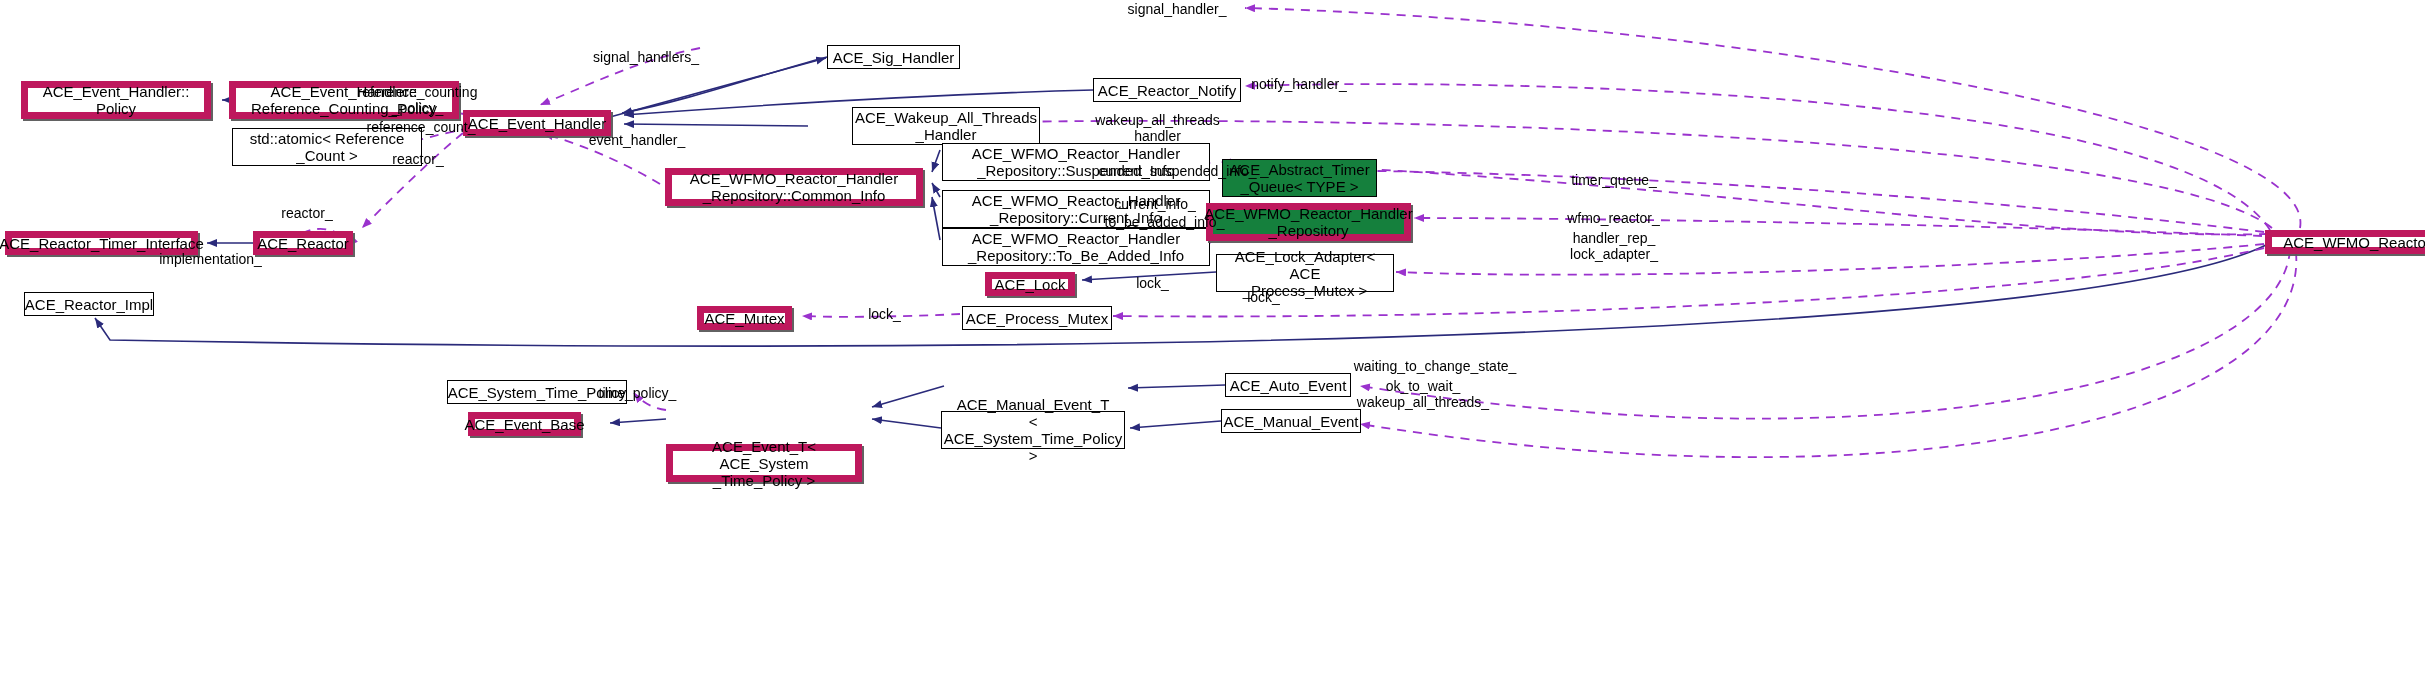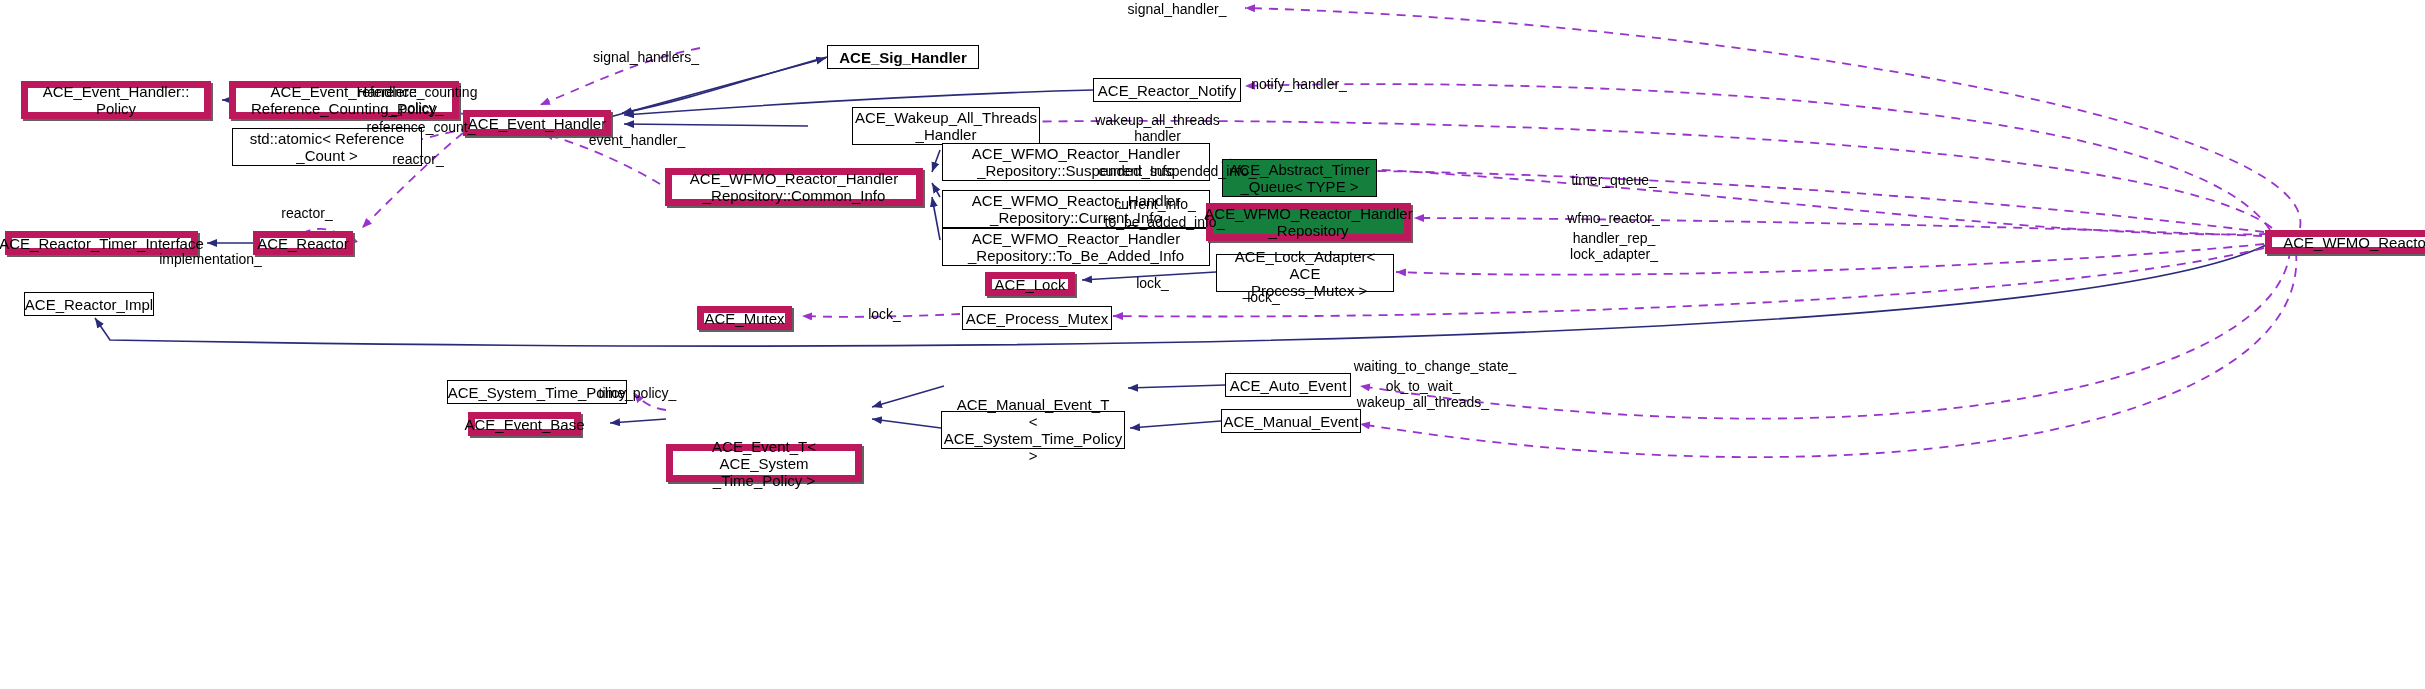--- a/index.html
+++ b/index.html
@@ -112,21 +112,21 @@
     </g>
   </svg>
 
   <div class="node" style="left:21px;top:81px;width:190px;height:38px;">ACE_Event_Handler::
 Policy</div>
   <div class="node" style="left:229px;top:81px;width:230px;height:38px;">ACE_Event_Handler::
 Reference_Counting_Policy</div>
   <div class="node plain" style="left:232px;top:128px;width:190px;height:38px;">std::atomic&lt; Reference
 _Count &gt;</div>
   <div class="node" style="left:463px;top:110px;width:148px;height:26px;">ACE_Event_Handler</div>
-  <div class="node plain" style="left:827px;top:45px;width:152px;height:24px;font-weight:bold;">ACE_Sig_Handler</div>
+  <div class="node plain" style="left:827px;top:45px;width:133px;height:24px;">ACE_Sig_Handler</div>
   <div class="node plain" style="left:1093px;top:78px;width:148px;height:24px;">ACE_Reactor_Notify</div>
   <div class="node plain" style="left:808px;top:107px;width:188px;height:38px;margin-left:44px;">ACE_Wakeup_All_Threads
 _Handler</div>
   <div class="node" style="left:665px;top:168px;width:258px;height:38px;">ACE_WFMO_Reactor_Handler
 _Repository::Common_Info</div>
   <div class="node plain" style="left:942px;top:143px;width:268px;height:38px;">ACE_WFMO_Reactor_Handler
 _Repository::Suspended_Info</div>
   <div class="node plain" style="left:942px;top:190px;width:268px;height:38px;">ACE_WFMO_Reactor_Handler
 _Repository::Current_Info</div>
   <div class="node plain" style="left:942px;top:228px;width:268px;height:38px;">ACE_WFMO_Reactor_Handler

